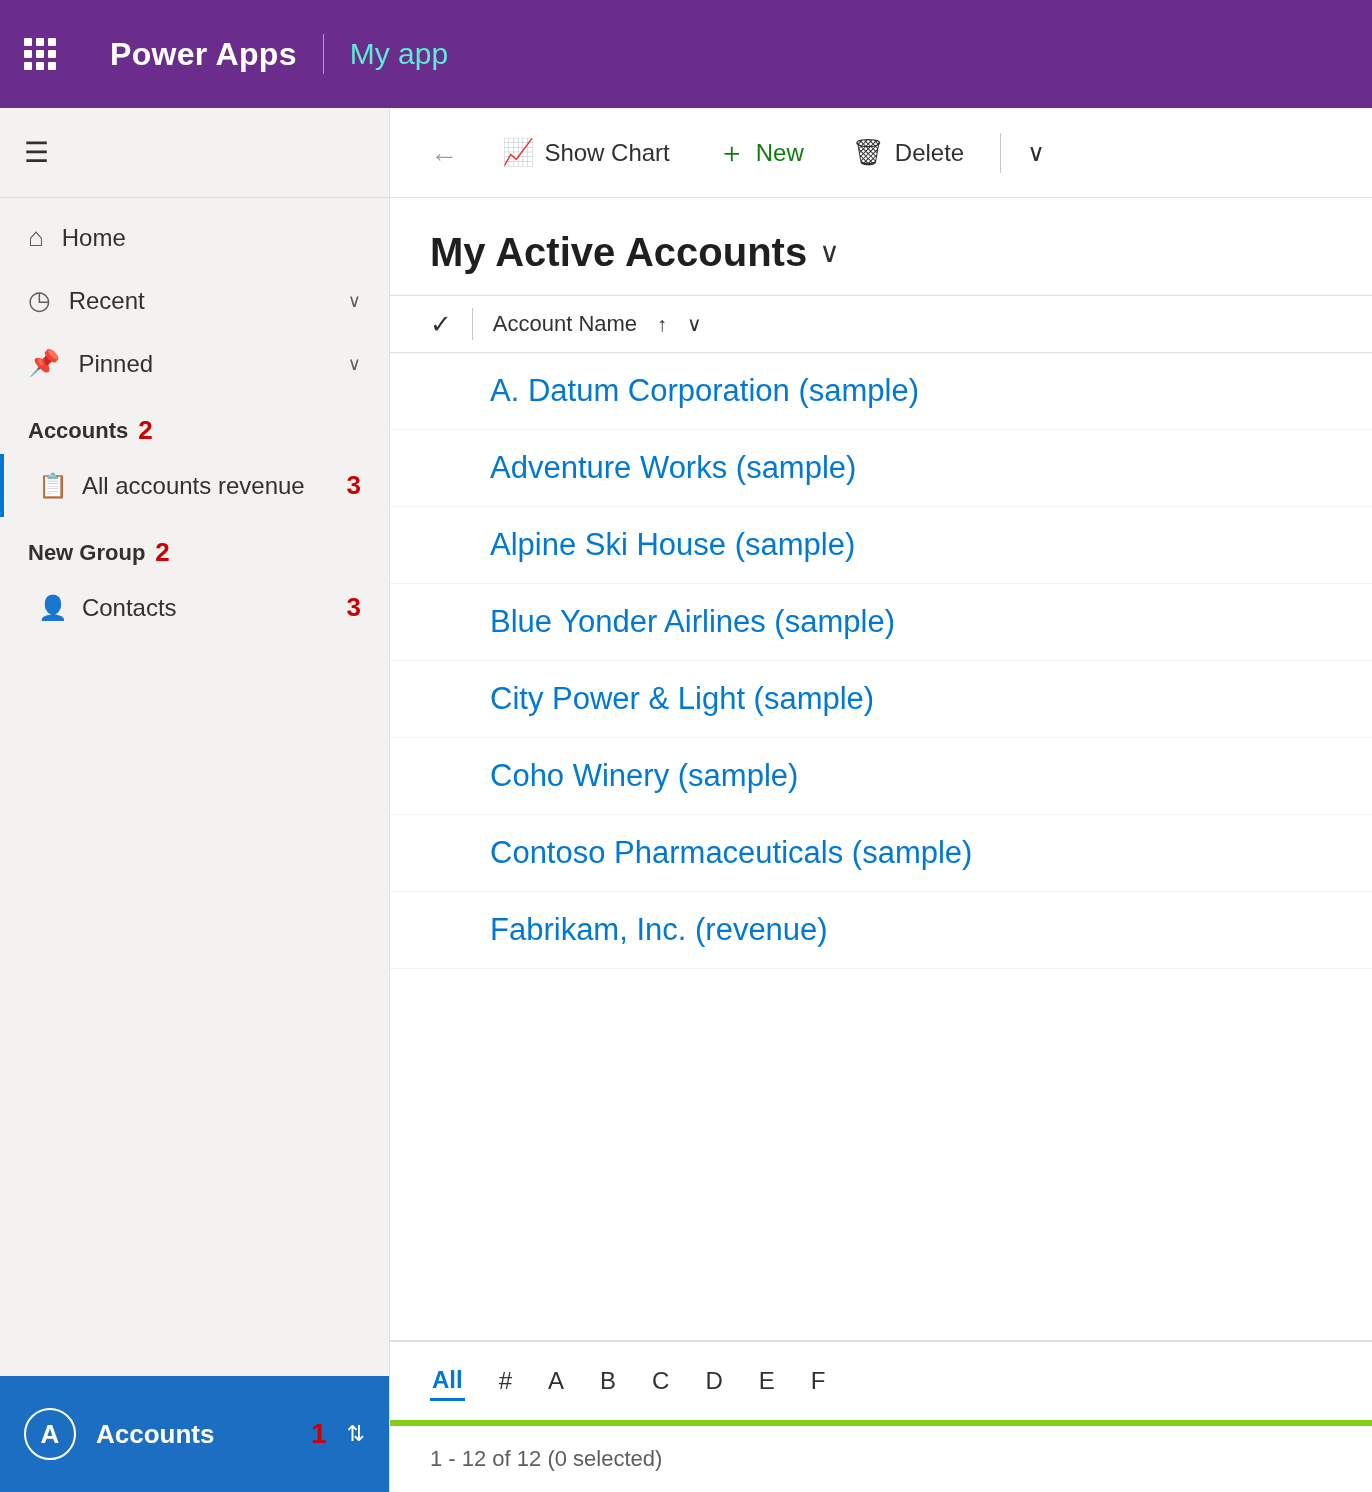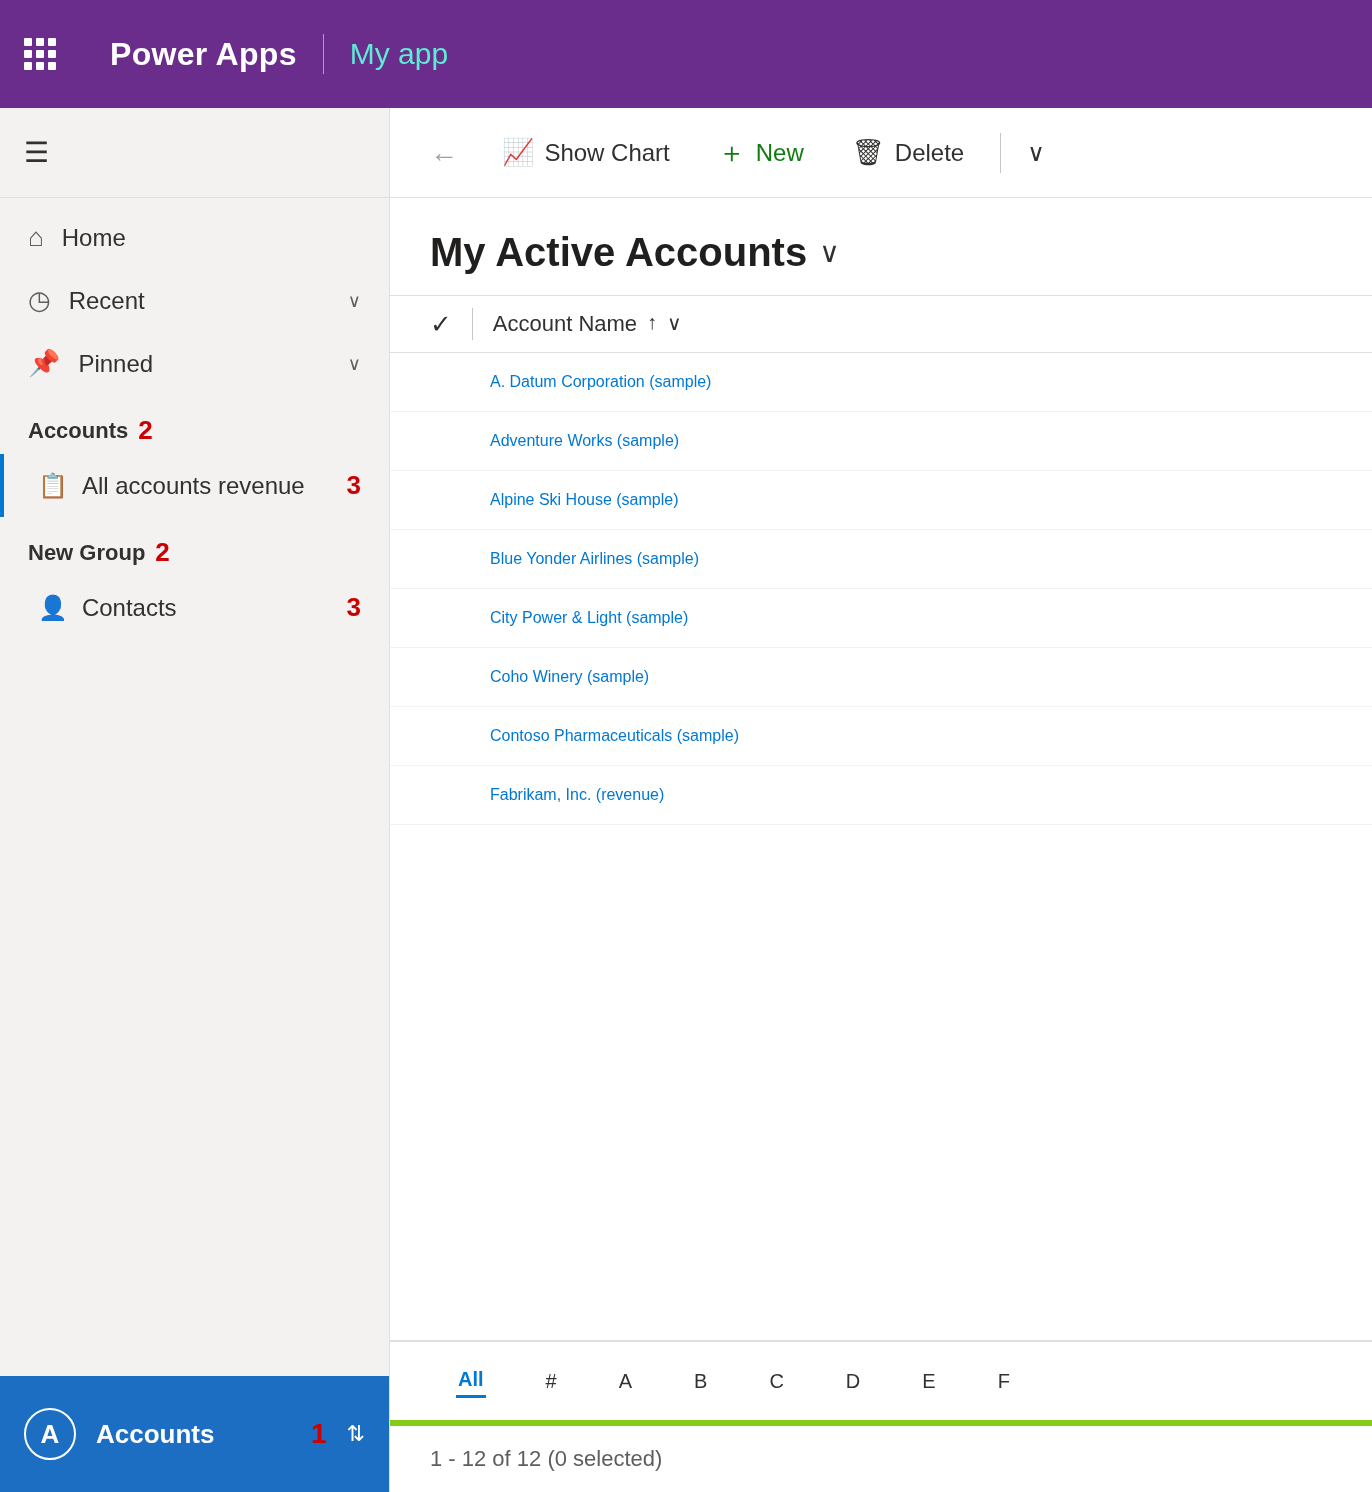--- a/index.html
+++ b/index.html
@@ -273,53 +273,52 @@
     .table-col-sep {
       width: 1px;
       height: 32px;
       background: #c8c6c4;
       margin-right: 20px;
     }
     .table-col-name {
       font-size: 22px;
       color: #323130;
       display: flex;
-      align-items: flex-start;
-      gap: 10px;
+      align-items: center;
+      gap: 20px;
     }
 
     
     .table-body {
       flex: 1;
       overflow-y: auto;
     }
     .table-row {
       padding: 20px 60px 20px 100px;
       border-bottom: 1px solid #f3f2f1;
-      font-size: 16px;
+      font-size: 31px;
       color: #0078d4;
       cursor: pointer;
     }
 
     
     .alpha-bar {
       height: 80px;
       border-top: 2px solid #e1dfdd;
       display: flex;
       align-items: center;
       padding: 0 40px;
       gap: 32px;
       flex-shrink: 0;
     }
     .alpha-item {
-      font-size: 20px;
+      font-size: 24px;
       color: #323130;
       cursor: pointer;
       padding: 4px 2px;
-      margin-left: 26px;
     }
     .alpha-item.active {
       color: #0078d4;
       border-bottom: 3px solid #0078d4;
       font-weight: 600;
     }
 
     
     .status-bar {
       height: 72px;

